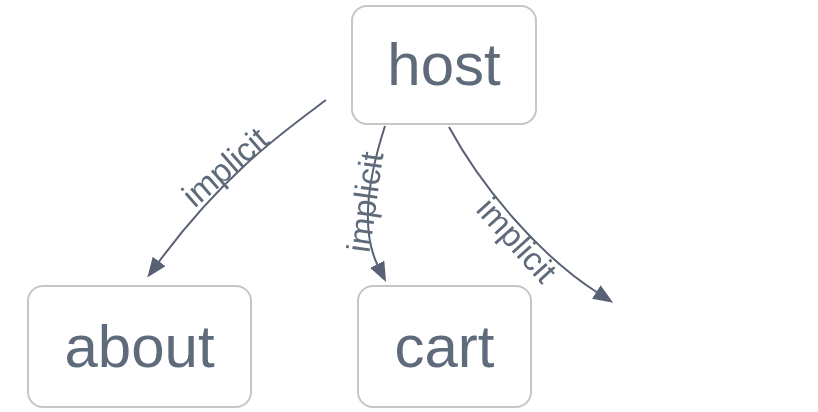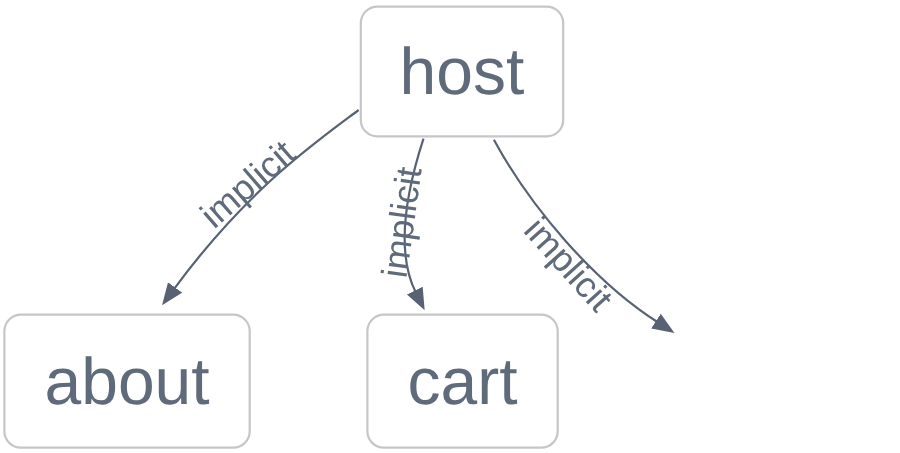--- a/index.html
+++ b/index.html
@@ -44,20 +44,21 @@
     dominant-baseline: central;
   }
   .node {
     position: absolute;
     background: var(--node-fill);
     border: 2px solid var(--node-border);
     border-radius: 16px;
     display: flex;
     align-items: center;
     justify-content: center;
+    margin-left: 24px;
   }
   .node-label {
     color: var(--node-text);
     font-size: 60px;
     line-height: 1;
     white-space: nowrap;
   }
 </style>
 </head>
 <body>

